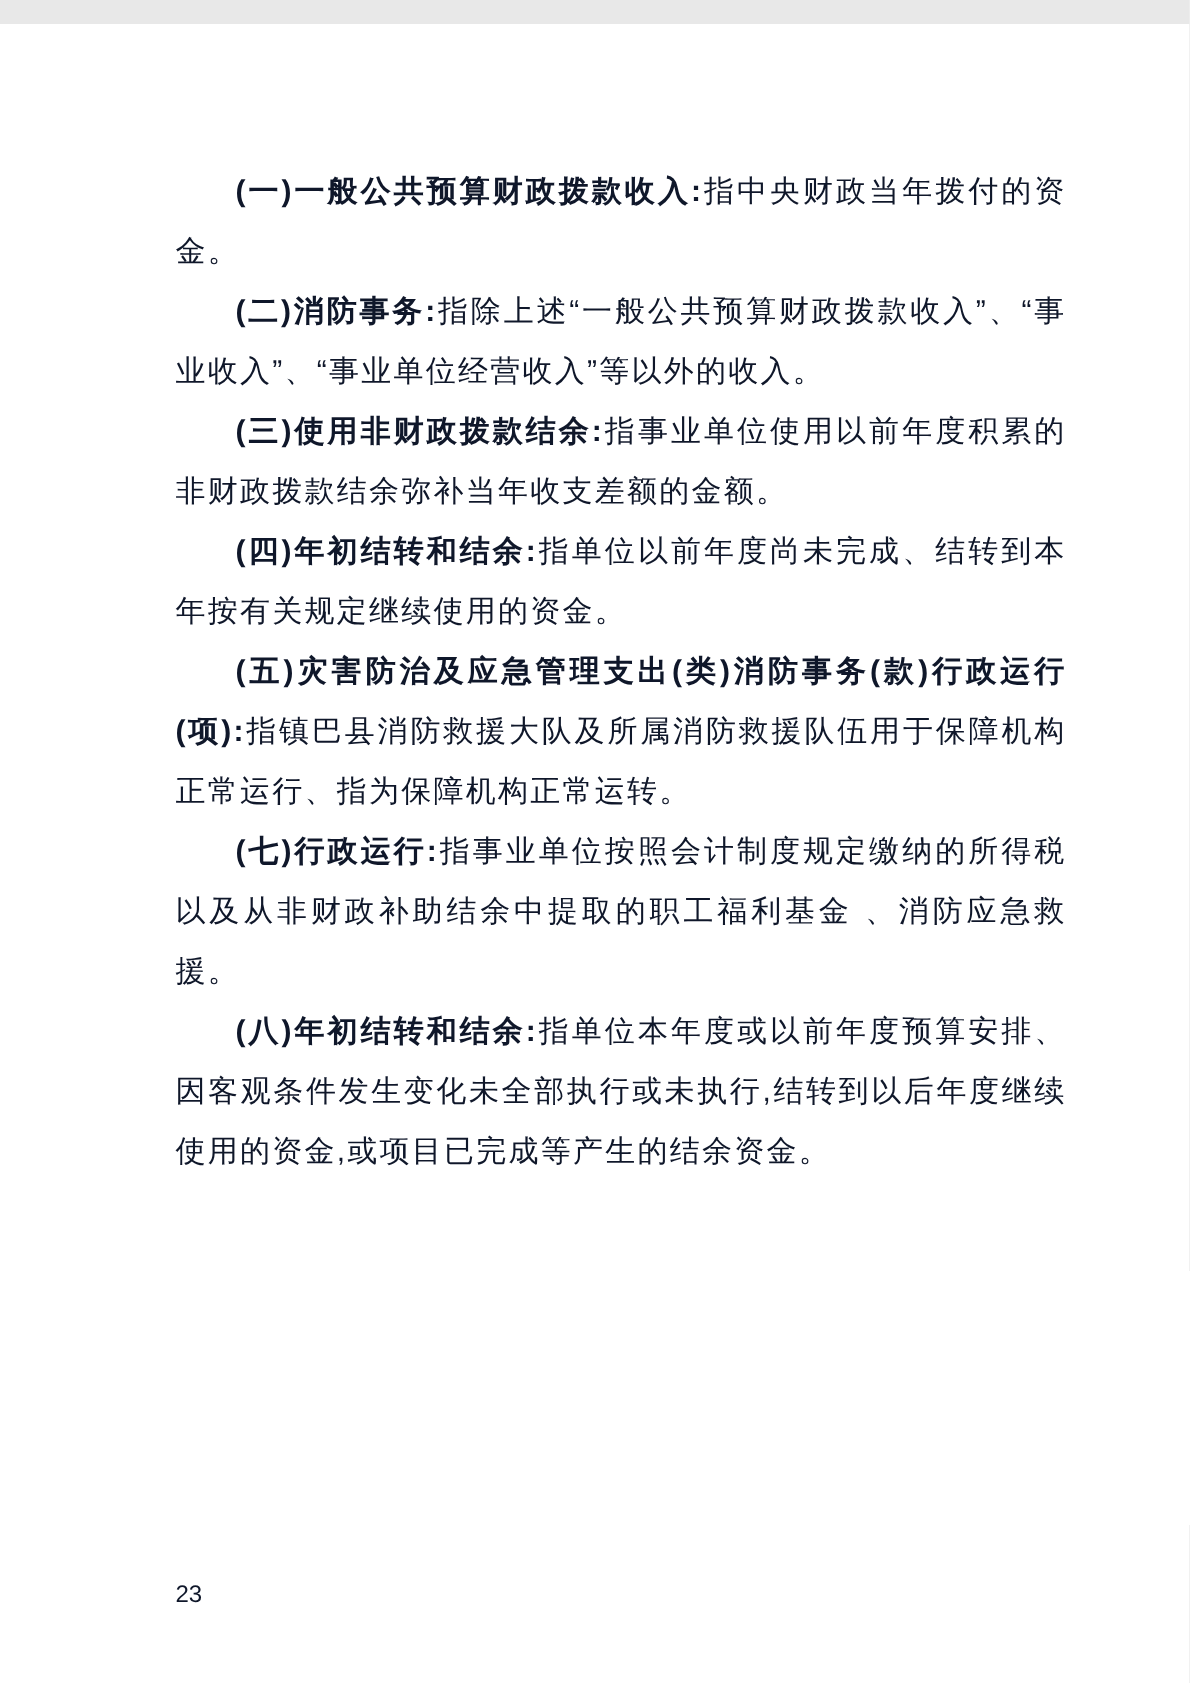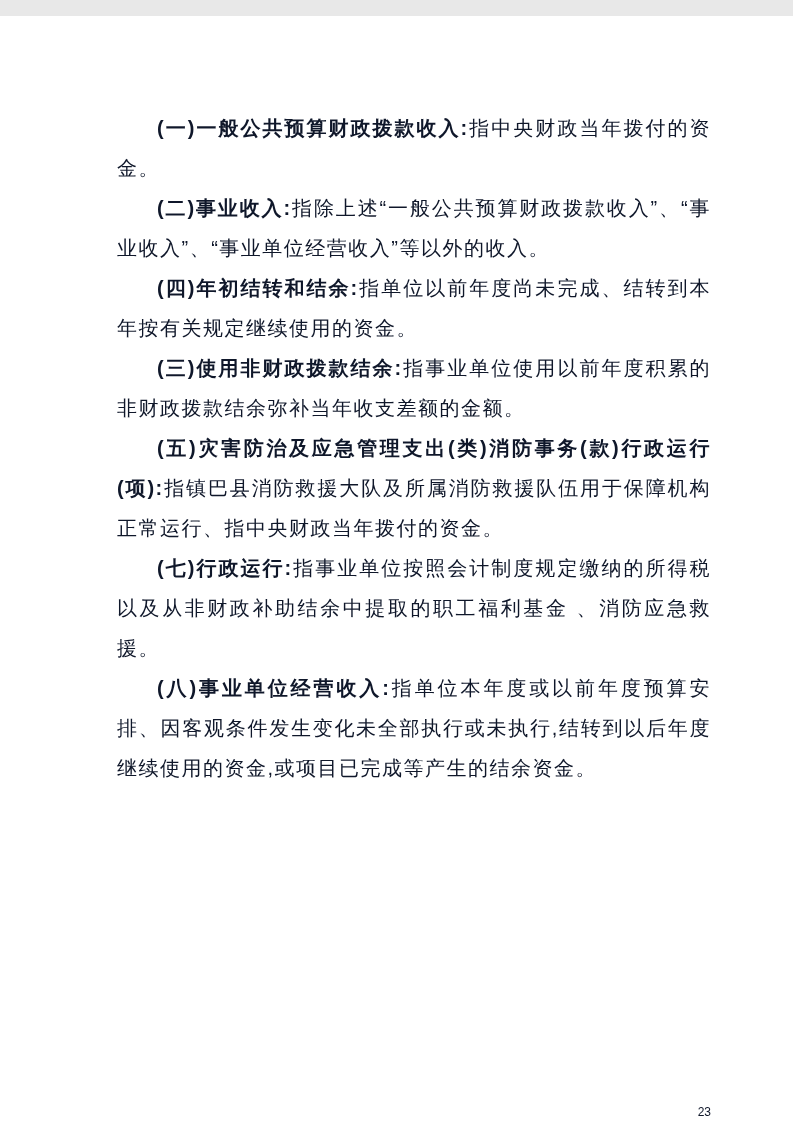--- a/index.html
+++ b/index.html
@@ -34,46 +34,46 @@
   }
   .term {
     font-weight: bold;
   }
   .definition {
     font-weight: normal;
   }
   .footer {
     position: absolute;
     left: 117px;
-    top: 1088px;
+    top: 1040px;
     width: 594px;
-    text-align: right;
-    font-size: 12px;
+    text-align: left;
+    font-size: 16px;
     line-height: 16px;
     letter-spacing: 0;
   }
 </style>
 </head>
 <body>
 
 <div class="page">
   <div class="content">
 
     <p><span class="term">(一)一般公共预算财政拨款收入:</span><span class="definition">指中央财政当年拨付的资金。</span></p>
 
-    <p><span class="term">(二)事业收入:</span><span class="definition">指除上述“一般公共预算财政拨款收入”、“事业收入”、“事业单位经营收入”等以外的收入。</span></p>
+    <p><span class="term">(二)消防事务:</span><span class="definition">指除上述“一般公共预算财政拨款收入”、“事业收入”、“事业单位经营收入”等以外的收入。</span></p>
+
+    <p><span class="term">(三)使用非财政拨款结余:</span><span class="definition">指事业单位使用以前年度积累的非财政拨款结余弥补当年收支差额的金额。</span></p>
 
     <p><span class="term">(四)年初结转和结余:</span><span class="definition">指单位以前年度尚未完成、结转到本年按有关规定继续使用的资金。</span></p>
 
-    <p><span class="term">(三)使用非财政拨款结余:</span><span class="definition">指事业单位使用以前年度积累的非财政拨款结余弥补当年收支差额的金额。</span></p>
-
-    <p><span class="term">(五)灾害防治及应急管理支出(类)消防事务(款)行政运行(项):</span><span class="definition">指镇巴县消防救援大队及所属消防救援队伍用于保障机构正常运行、指中央财政当年拨付的资金。</span></p>
+    <p><span class="term">(五)灾害防治及应急管理支出(类)消防事务(款)行政运行(项):</span><span class="definition">指镇巴县消防救援大队及所属消防救援队伍用于保障机构正常运行、指为保障机构正常运转。</span></p>
 
 
     <p><span class="term">(七)行政运行:</span><span class="definition">指事业单位按照会计制度规定缴纳的所得税以及从非财政补助结余中提取的职工福利基金 、消防应急救援。</span></p>
 
-    <p><span class="term">(八)事业单位经营收入:</span><span class="definition">指单位本年度或以前年度预算安排、因客观条件发生变化未全部执行或未执行,结转到以后年度继续使用的资金,或项目已完成等产生的结余资金。</span></p>
+    <p><span class="term">(八)年初结转和结余:</span><span class="definition">指单位本年度或以前年度预算安排、因客观条件发生变化未全部执行或未执行,结转到以后年度继续使用的资金,或项目已完成等产生的结余资金。</span></p>
 
 
   </div>
 
   <div class="footer">23</div>
 </div>
 
 </body></html>

